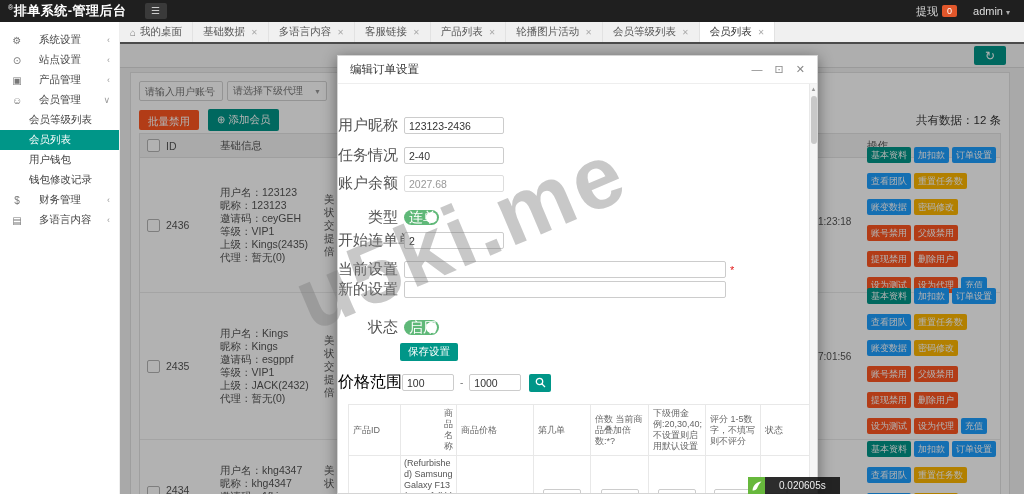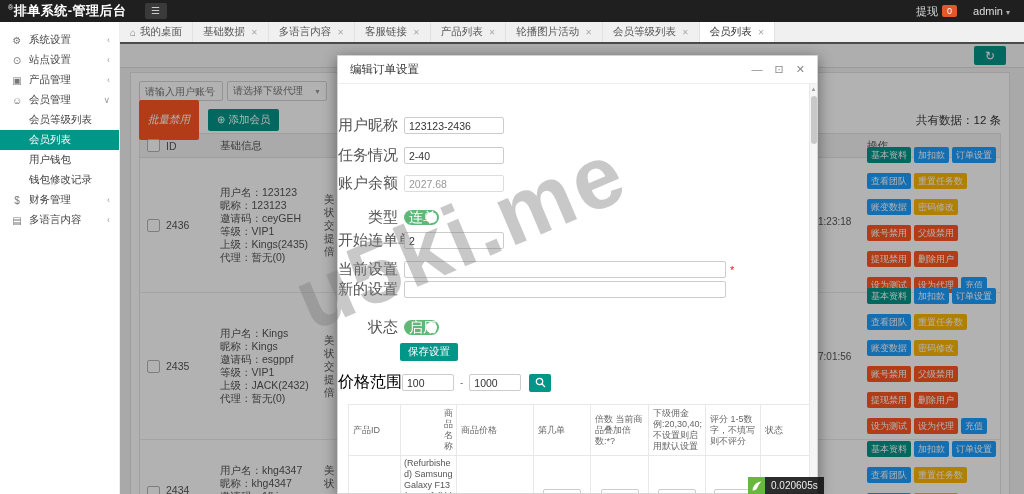--- a/index.html
+++ b/index.html
@@ -21,37 +21,37 @@
   .tabbar { position:absolute; top:22px; left:120px; right:0; height:22px; background:#f0f0f0; border-bottom:2px solid #4b4b4b; display:flex; align-items:stretch; z-index:4; }
   .tab { display:flex; align-items:center; padding:0 10px; font-size:10.5px; color:#555; border-right:1px solid #e2e2e2; cursor:pointer; white-space:nowrap; }
   .tab.active { background:#fff; color:#333; }
   .tab .tab-home { margin-right:4px; color:#777; font-size:10px; }
   .tab .tab-close { margin-left:6px; color:#aaa; font-size:8px; }
 
   
   .sidebar { position:absolute; top:22px; left:0; width:120px; bottom:0; background:#fff; z-index:4; padding-top:8px; border-right:1px solid #eee; }
   .side-item { height:20px; display:flex; align-items:center; font-size:10.5px; color:#444; cursor:pointer; }
   .side-item .s-icon { width:14px; margin-left:10px; color:#777; font-size:10px; text-align:center; }
-  .side-item .s-label { flex:1; margin-left:5px; white-space:nowrap; }
+  .side-item .s-label { flex:1; margin-left:15px; white-space:nowrap; }
   .side-item .s-arrow { color:#999; font-size:9px; margin-right:9px; }
   .side-item.child .s-label { margin-left:29px; }
   .side-item.active { background:#009688; color:#fff; }
   .side-item.active .s-label { color:#fff; }
 
   
   .main { position:absolute; top:44px; left:120px; right:0; bottom:0; background:#f2f2f2; }
   .toolbar { height:24px; background:#fafafa; border-bottom:1px solid #ddd; display:flex; align-items:center; justify-content:flex-end; }
   .refresh-btn { width:32px; height:19px; background:#009688; color:#fff; border:none; border-radius:2px; font-size:12px; line-height:18px; text-align:center; margin-right:18px; cursor:pointer; }
   .card { position:absolute; top:28px; left:10px; right:14px; bottom:-10px; background:#fff; border:1px solid #e2e2e2; padding:8px; overflow:hidden; }
   .filter-row { display:flex; gap:4px; height:20px; }
   .f-input { width:84px; height:20px; border:1px solid #d5d5d5; border-radius:2px; font-size:10px; padding:0 5px; color:#333; }
   .f-select { width:100px; height:20px; border:1px solid #d5d5d5; border-radius:2px; font-size:10px; color:#777; display:flex; align-items:center; padding:0 5px; cursor:pointer; }
   .f-select .sel-caret { margin-left:auto; font-size:7px; color:#999; }
   .actions-row { display:flex; align-items:center; height:22px; margin-top:8px; }
-  .btn-batch { height:40px; background:#FF5722; color:#fff; border:none; border-radius:2px; font-size:10.5px; padding:5px 9px; cursor:pointer;font-style:italic; }
+  .btn-batch { height:20px; background:#FF5722; color:#fff; border:none; border-radius:2px; font-size:10.5px; padding:5px 9px; cursor:pointer; }
   .btn-add { height:22px; background:#009688; color:#fff; border:none; border-radius:2px; font-size:10.5px; padding:0 9px; margin-left:9px; cursor:pointer; }
   .btn-add .plus { font-size:10px; margin-right:3px; }
   .summary { margin-left:auto; font-size:11.5px; color:#333; }
 
   
   .bg-table { margin-top:2px; border:1px solid #e4e4e4; font-size:10.5px; color:#555; }
   .bgt-head { display:flex; height:24px; background:#f4f4f4; align-items:center; border-bottom:1px solid #e4e4e4; color:#555; }
   .bg-row { display:flex; position:relative; border-bottom:1px solid #ebebeb; align-items:center; }
   .bg-row.row2 { align-items:flex-start; }
   .c-cb { width:26px; display:flex; justify-content:center; }
@@ -102,21 +102,21 @@
   .t-inp { width:38px; height:15px; border:1px solid #ccc; border-radius:2px; font-size:9.5px; padding:0 3px; color:#333; }
   .star { font-size:14px; color:#999; cursor:pointer; }
   .m-scroll { position:absolute; top:28px; right:0; bottom:0; width:8px; background:#f5f5f5; border-left:1px solid #e8e8e8; z-index:6; }
   .m-scroll .arr { color:#999; font-size:6px; text-align:center; line-height:10px; }
   .m-scroll .thumb { width:6px; margin:2px auto 0; height:48px; background:#c8c8c8; border-radius:3px; }
 
   .watermark { position:absolute; left:300px; top:253px; z-index:6; font-size:88px; font-weight:bold; color:rgba(125,125,125,0.42); transform:rotate(-23deg); transform-origin:0 50%; letter-spacing:3px; white-space:nowrap; pointer-events:none; }
 
   .debug { position:absolute; left:748px; top:477px; z-index:7; display:flex; height:17px; }
   .debug .dicon { width:17px; height:17px; background:#67b83c; display:flex; align-items:center; justify-content:center; }
-  .debug .dtime { background:rgba(15,15,15,0.88); color:#eee; font-size:10px; line-height:17px; padding:0 6px; }
+  .debug .dtime { background:rgba(15,15,15,0.88); color:#eee; font-size:10px; line-height:17px; padding:0 14px; }
 </style>
 </head>
 <body>
 
 <div class="screen">
 
   <div class="hdr">
     <div class="brand"><sup>®</sup><span>排单系统-管理后台</span></div>
     <div class="hamburger">☰</div>
     <div class="hdr-spacer"></div>

